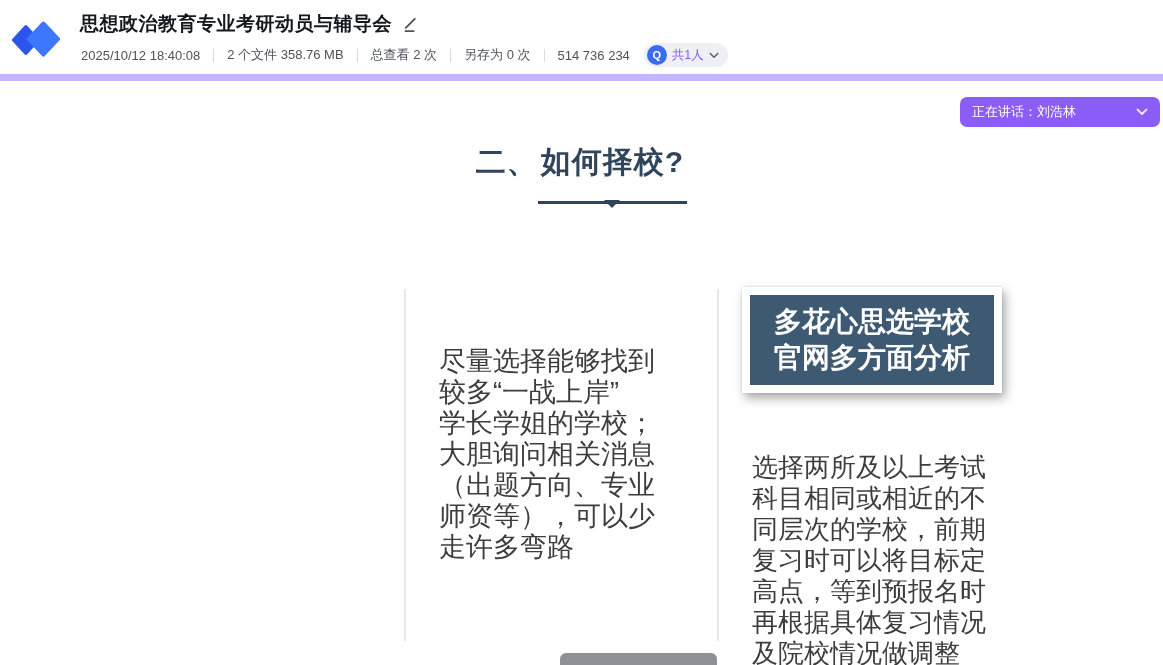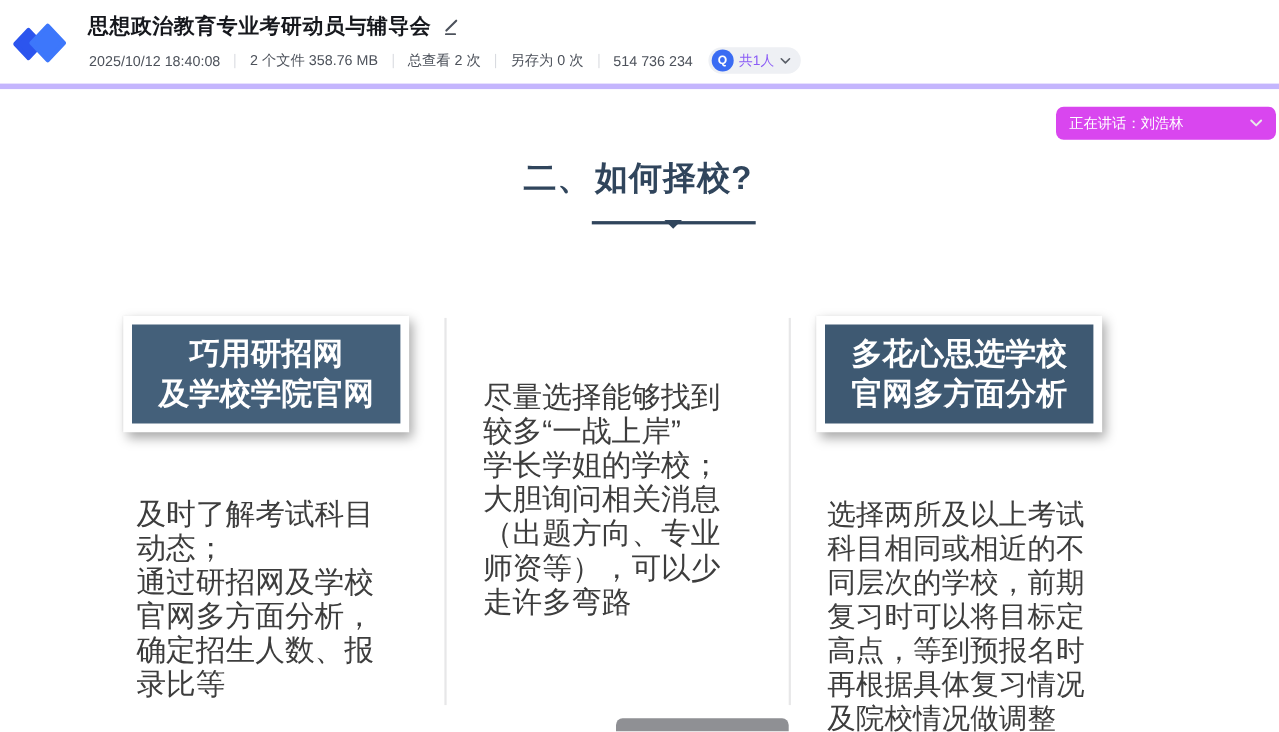--- a/index.html
+++ b/index.html
@@ -2,38 +2,38 @@
 <html><head>
 <meta charset="utf-8">
 <style>
   * { margin:0; padding:0; box-sizing:border-box; }
   html,body { width:1163px; height:665px; overflow:hidden; background:#fff;
               font-family:"Liberation Sans", sans-serif; }
   .stage { position:relative; width:1163px; height:665px; background:#fff; }
 
   
   .header { position:absolute; top:0; left:0; width:100%; height:81px;
-            background:#fff; border-bottom:5px solid #c4b5fd; z-index:5; }
+            background:#fff; border-bottom:7px solid #c4b5fd; z-index:5; }
   .logo { position:absolute; left:12px; top:17px; width:48px; height:46px; }
   .title-row { position:absolute; left:80px; top:11px; display:flex; align-items:center; gap:10px; }
   .doc-title { font-size:19px; font-weight:600; color:#16181d; letter-spacing:.5px; }
   .edit-btn { display:flex; align-items:center; cursor:pointer; }
   .meta-row { position:absolute; left:81px; top:43px; display:flex; align-items:center;
               font-size:13px; color:#4d525b; }
   .meta-sep { width:1px; height:13px; background:#d9dbe0; margin:0 13px; }
   .pill { display:flex; align-items:center; background:#eef0f4; border-radius:13px;
           padding:2px 9px 2px 3px; margin-left:14px; gap:5px; cursor:pointer; }
   .avatar { width:20px; height:20px; border-radius:50%; background:#3a6cf3; color:#fff;
             font-size:11px; font-weight:700; display:flex; align-items:center; justify-content:center; }
   .pill-label { font-size:12.5px; color:#8b5cf6; }
   .chev { color:#5a5f68; display:flex; align-items:center; }
 
   
   .speaker-pill { position:absolute; right:3px; top:97px; width:200px; height:30px;
-                  background:#d946ef; border-radius:7px; display:flex; align-items:center;
+                  background:#8b5cf6; border-radius:7px; display:flex; align-items:center;
                   justify-content:space-between; padding:0 12px; color:#fff; font-size:13px;
                   z-index:6; cursor:pointer; }
   .speaker-pill .chev { color:#e8e8e8; }
 
   
   .slide-title-wrap { position:absolute; top:142px; left:0; width:100%; text-align:center;
                       font-size:30px; font-weight:700; color:#30455c; letter-spacing:1px; }
   .underlined { position:relative; display:inline-block; padding:0 3px 18px;
                 border-bottom:3px solid #30455c; }
   .underlined::after { content:""; position:absolute; top:100%; left:50%;
@@ -112,32 +112,20 @@
     </span>
   </div>
 
   <div class="slide-title-wrap">
     <span>二、</span><span class="underlined">如何择校?</span>
   </div>
 
   <div class="divider-v dv1"></div>
   <div class="divider-v dv2"></div>
 
-  <div class="col c1">
-    <div class="head-frame">
-      <div class="head-inner bg1">巧用研招网
-及学校学院官网</div>
-    </div>
-    <div class="col-body">及时了解考试科目
-动态；
-通过研招网及学校
-官网多方面分析，
-确定招生人数、报
-录比等</div>
-  </div>
 
   <div class="col c2">
     <div class="col-body">尽量选择能够找到
 较多“一战上岸”
 学长学姐的学校；
 大胆询问相关消息
 （出题方向、专业
 师资等），可以少
 走许多弯路</div>
   </div>

